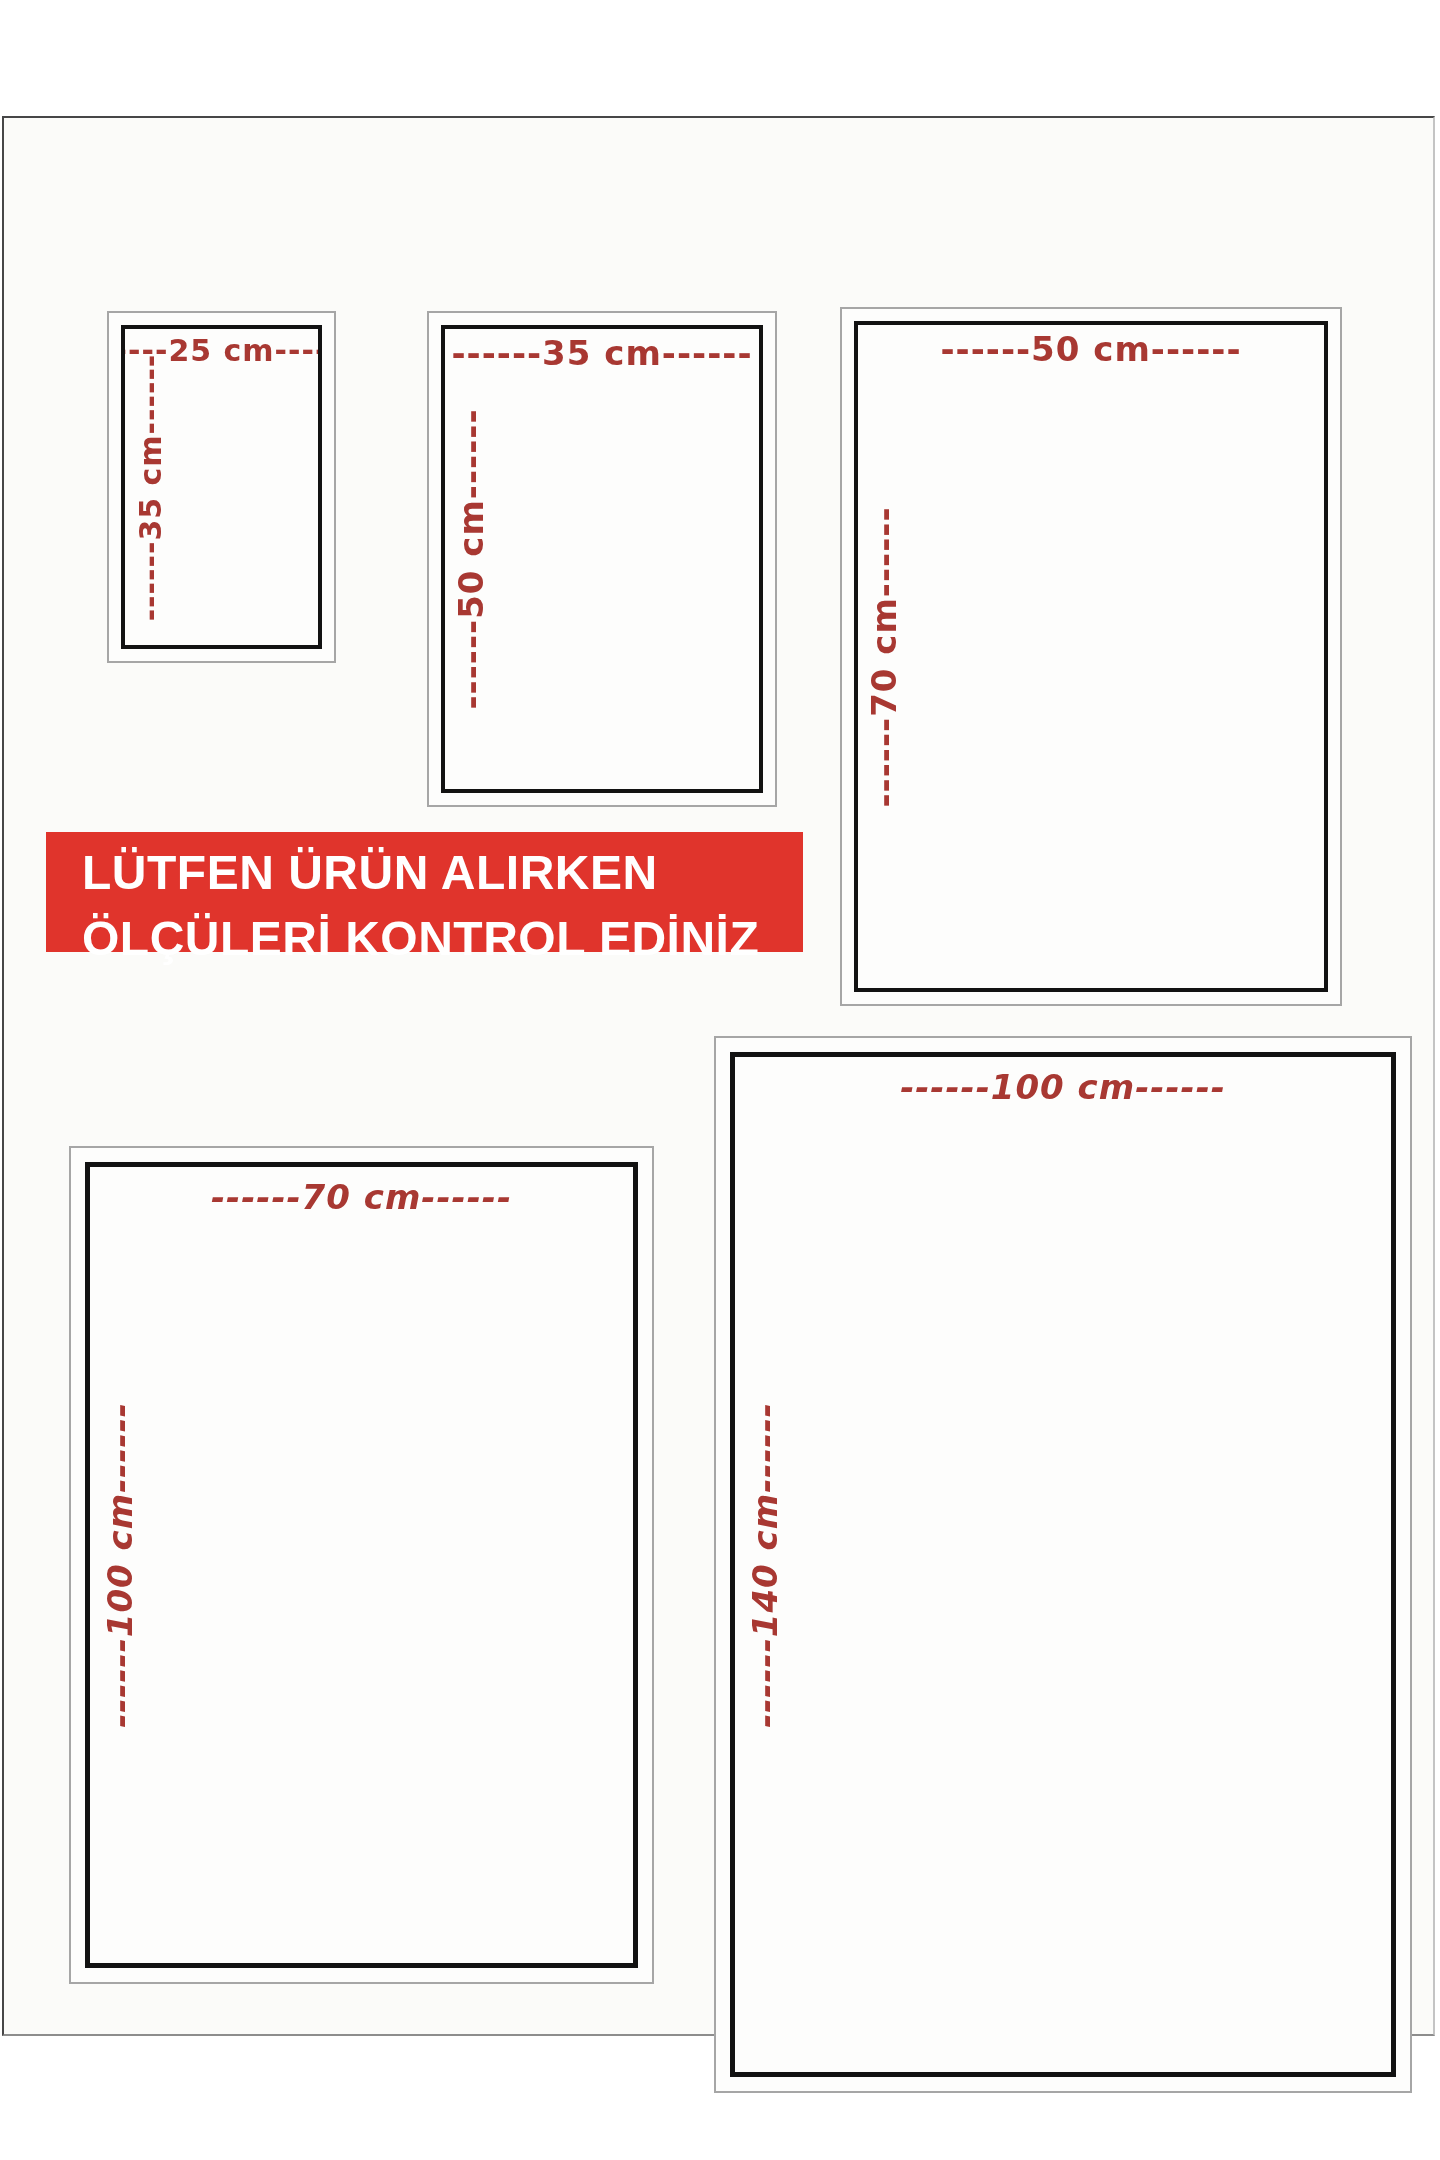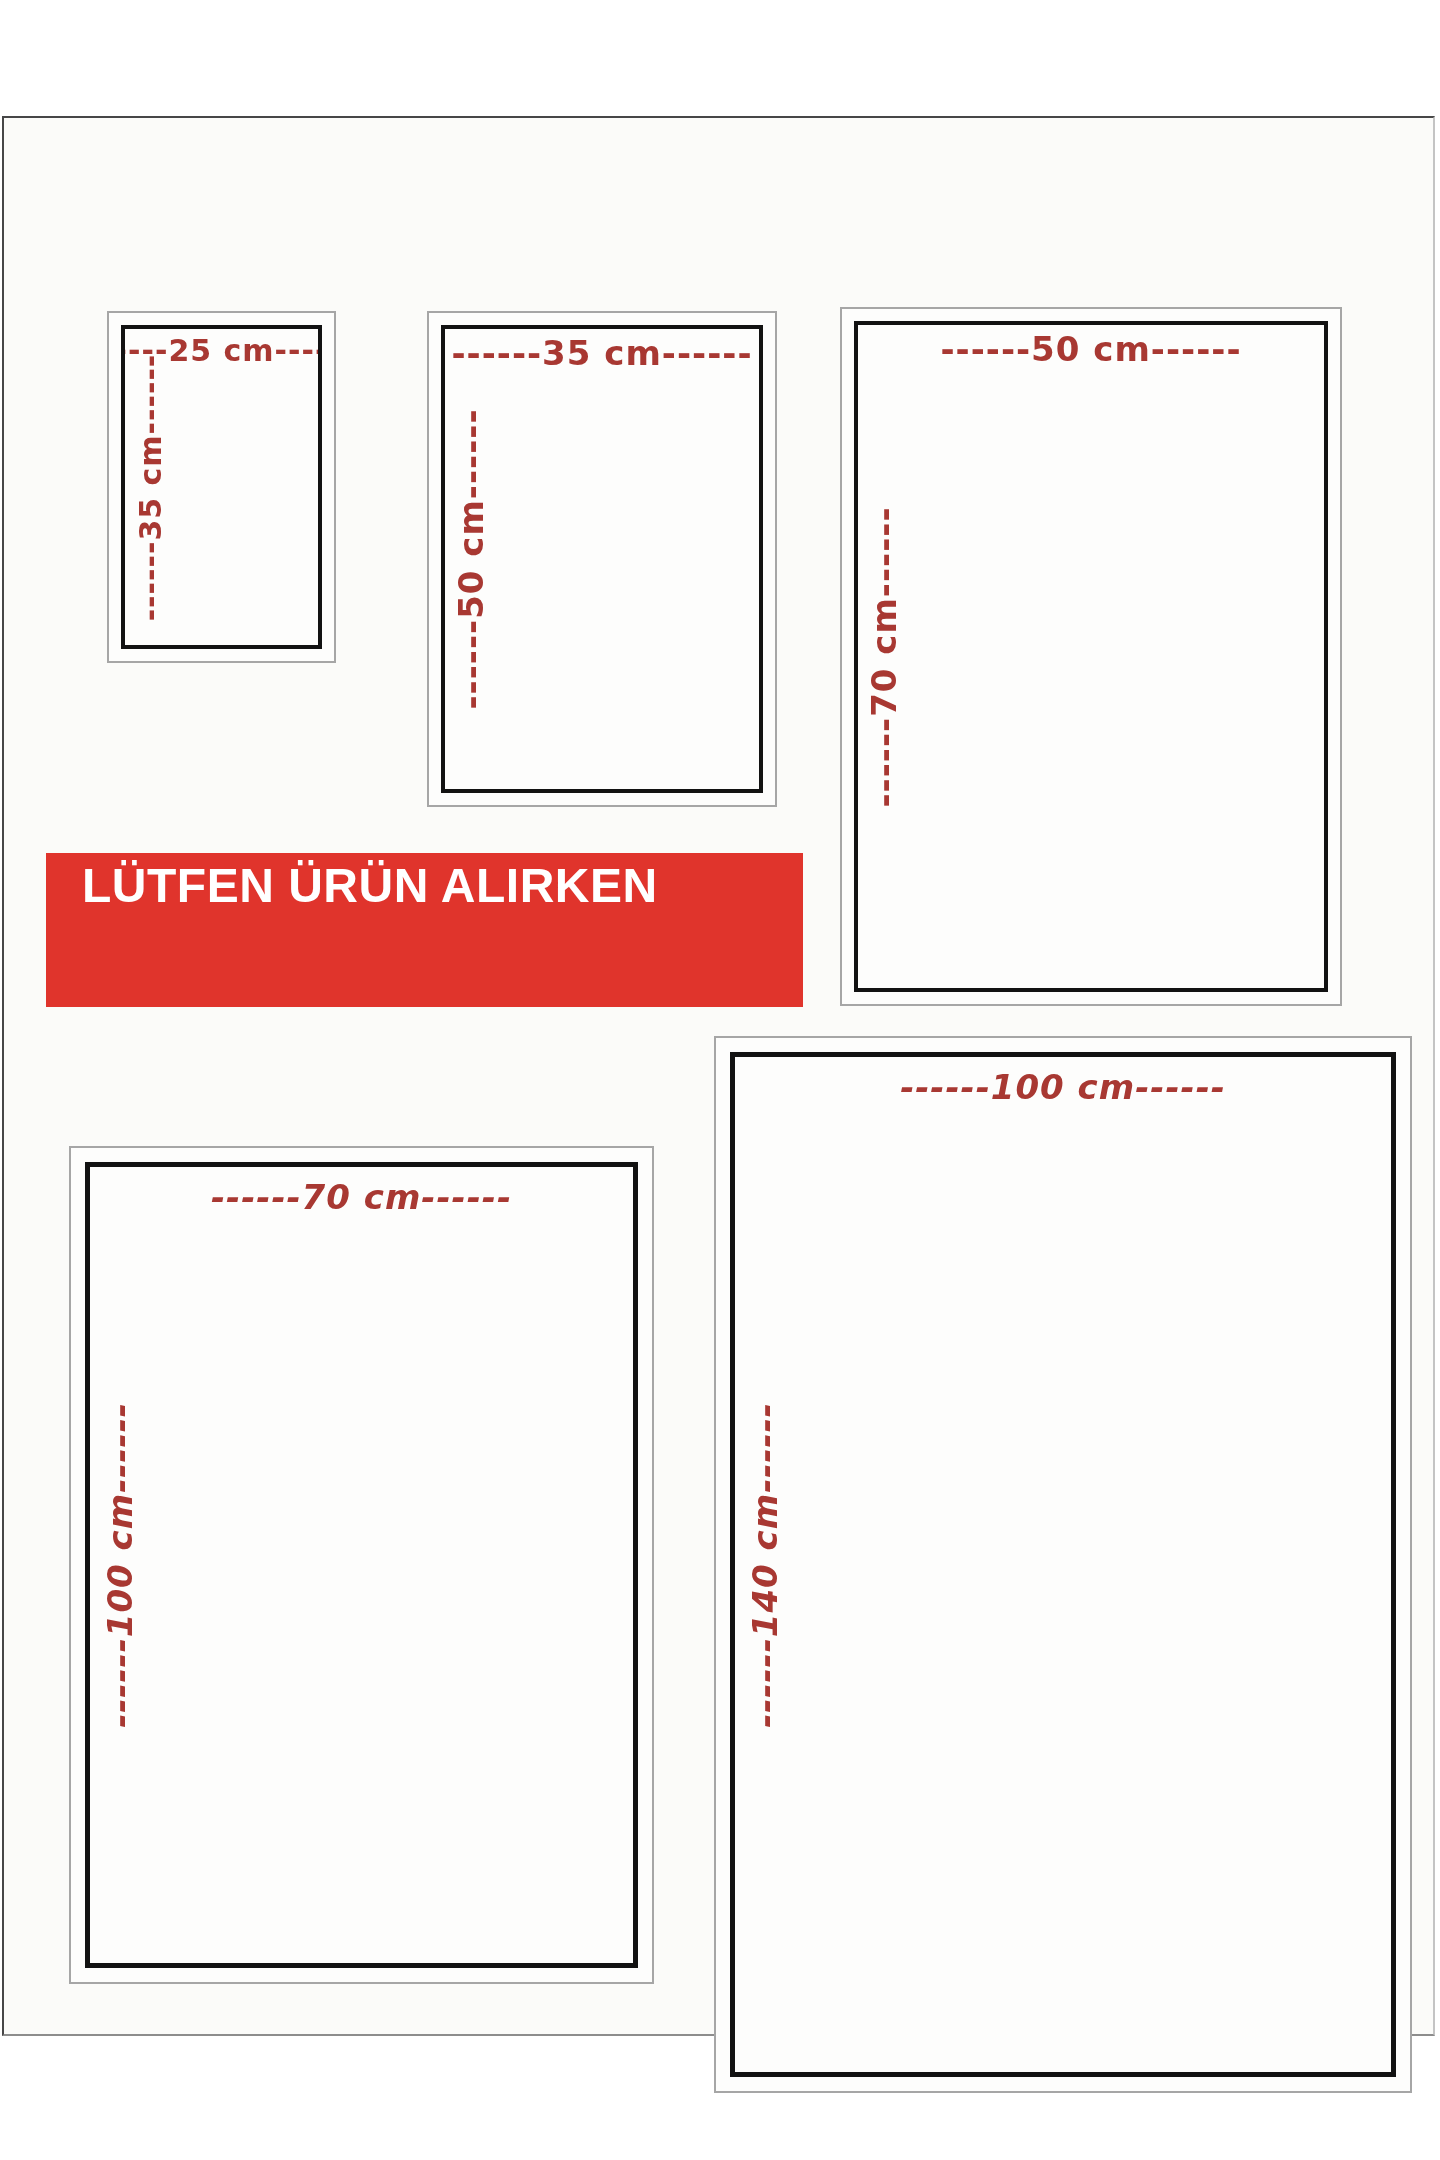--- a/index.html
+++ b/index.html
@@ -68,30 +68,30 @@
   }
   .size-box.lg .dim-side{left:30px;}
   .dim-side .dim{
     transform:rotate(-90deg);
     transform-origin:center;
   }
 
   
   .banner{
     position:absolute;
-    left:42px; top:735px;
-    width:757px; height:154px;
+    left:42px; top:714px;
+    width:757px; height:120px;
     box-sizing:border-box;
     background:var(--banner-bg,#e0342c);
     color:var(--banner-text,#ffffff);
     font-family:"Liberation Sans", sans-serif;
     font-weight:bold;
     font-size:48px;
     line-height:66px;
-    padding:0 0 0 36px;
+    padding:8px 0 0 36px;
     letter-spacing:0.5px;
   }
 </style>
 </head>
 <body>
 
 <div class="page">
 
   <div class="size-box sm box-1">
     <div class="inner">
@@ -121,20 +121,21 @@
         <span class="dim">------50 cm------</span>
       </div>
       <div class="dim-side">
         <span class="dim">------70 cm------</span>
       </div>
     </div>
   </div>
 
   <div class="banner">
     <div>LÜTFEN ÜRÜN ALIRKEN</div>
+    <div>ÖLÇÜLERİ KONTROL EDİNİZ</div>
   </div>
 
   <div class="size-box lg box-4">
     <div class="inner">
       <div class="dim-top">
         <span class="dim">------70 cm------</span>
       </div>
       <div class="dim-side">
         <span class="dim">------100 cm------</span>
       </div>

